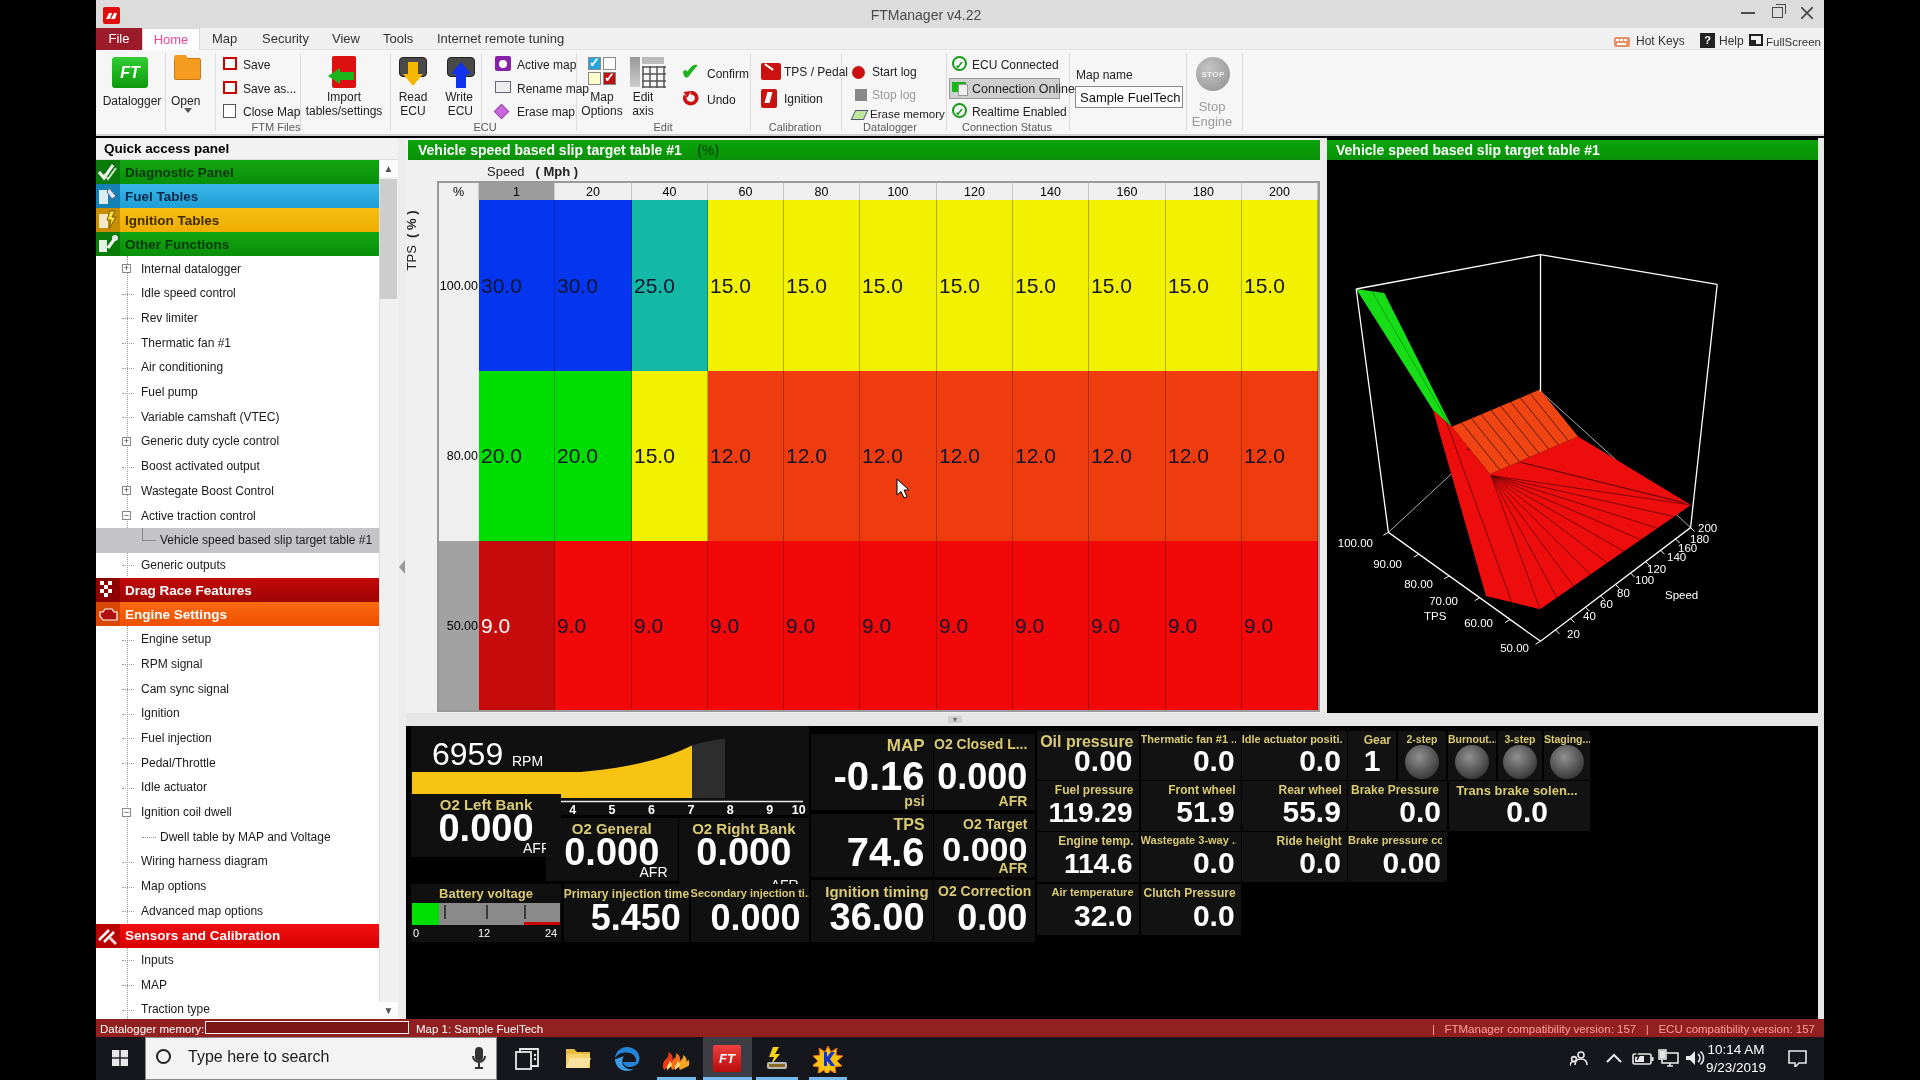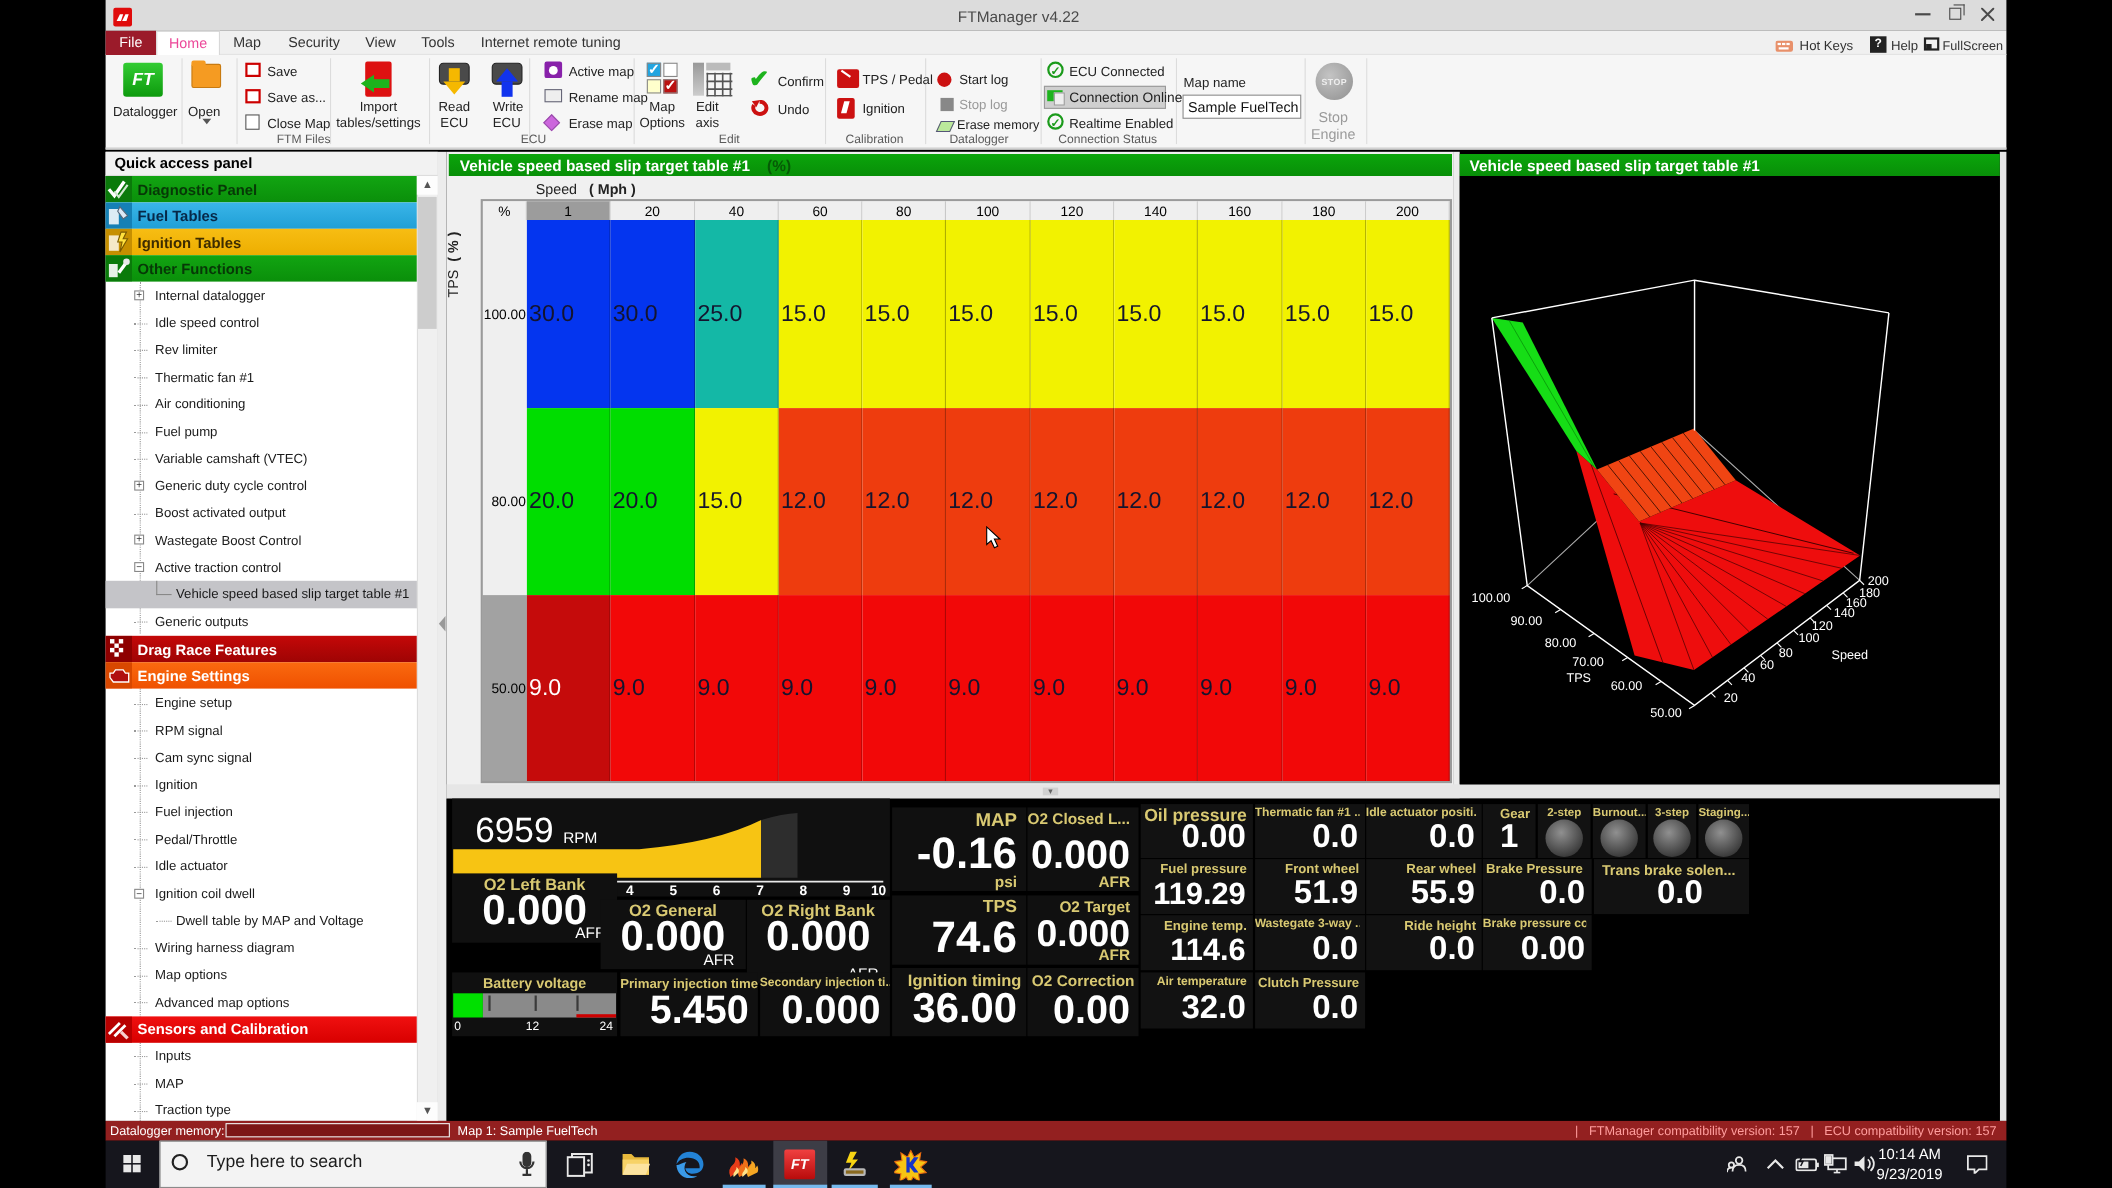--- a/index.html
+++ b/index.html
@@ -96,21 +96,21 @@
 <div class="abs" style="left:244px;top:72px;width:14px;height:8px;background:#1db31d"></div>
 <div class="rbt" style="left:208px;top:90px;width:80px;text-align:center">Import<br>tables/settings</div>
 
 <div class="abs" style="left:303px;top:57px;width:28px;height:20px;background:#4a4a4a;border-radius:4px;border:1px solid #222"></div>
 <div class="abs" style="left:312px;top:62px;width:10px;height:12px;background:#f5b800"></div>
 <div class="abs" style="left:307px;top:74px;width:0;height:0;border-left:10px solid transparent;border-right:10px solid transparent;border-top:12px solid #f5b800"></div>
 <div class="rbt" style="left:295px;top:90px;width:44px;text-align:center">Read<br>ECU</div>
 <div class="abs" style="left:351px;top:57px;width:28px;height:20px;background:#4a4a4a;border-radius:4px;border:1px solid #222"></div>
 <div class="abs" style="left:355px;top:74px;width:0;height:0;border-left:10px solid transparent;border-right:10px solid transparent;border-bottom:12px solid #1133ee;margin-top:-12px"></div>
 <div class="abs" style="left:360px;top:74px;width:10px;height:14px;background:#1133ee"></div>
-<div class="rbt" style="left:352px;top:90px;width:44px;text-align:left">Write<br>ECU</div>
+<div class="rbt" style="left:333px;top:90px;width:44px;text-align:right">Write<br>ECU</div>
 
 <div class="abs" style="left:399px;top:56px;width:16px;height:15px;background:#8821aa;border-radius:2px"></div>
 <div class="abs" style="left:403px;top:60px;width:8px;height:8px;background:#fff;border-radius:50%"></div>
 <div class="rbt" style="left:421px;top:58px">Active map</div>
 <div class="abs" style="left:399px;top:81px;width:16px;height:12px;background:#eee;border:1px solid #667"></div>
 <div class="rbt" style="left:421px;top:82px">Rename map</div>
 <div class="abs" style="left:400px;top:106px;width:11px;height:11px;background:#cc66dd;transform:rotate(45deg);border:1px solid #994eaa"></div>
 <div class="rbt" style="left:421px;top:105px">Erase map</div>
 
 <div class="abs" style="left:492px;top:57px;width:13px;height:13px;background:#22a5e0;border:1px solid #888"></div>

